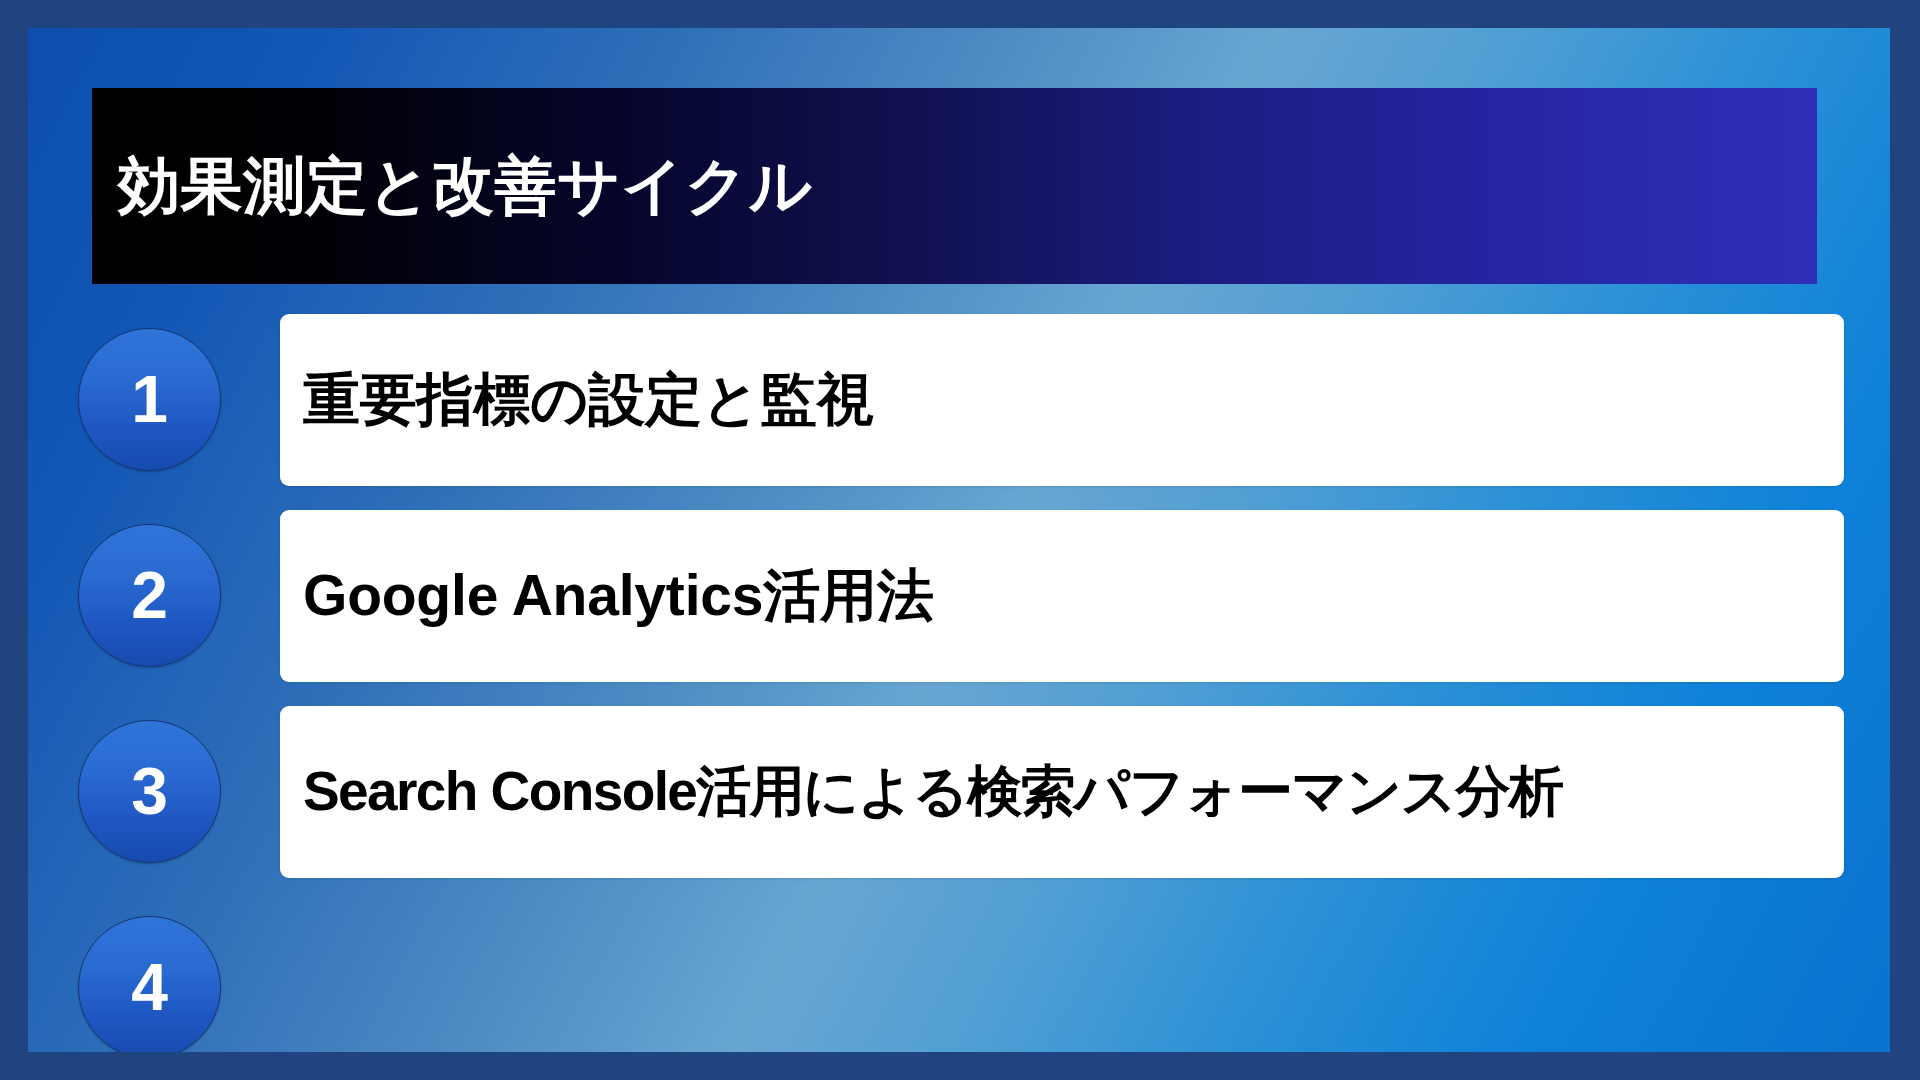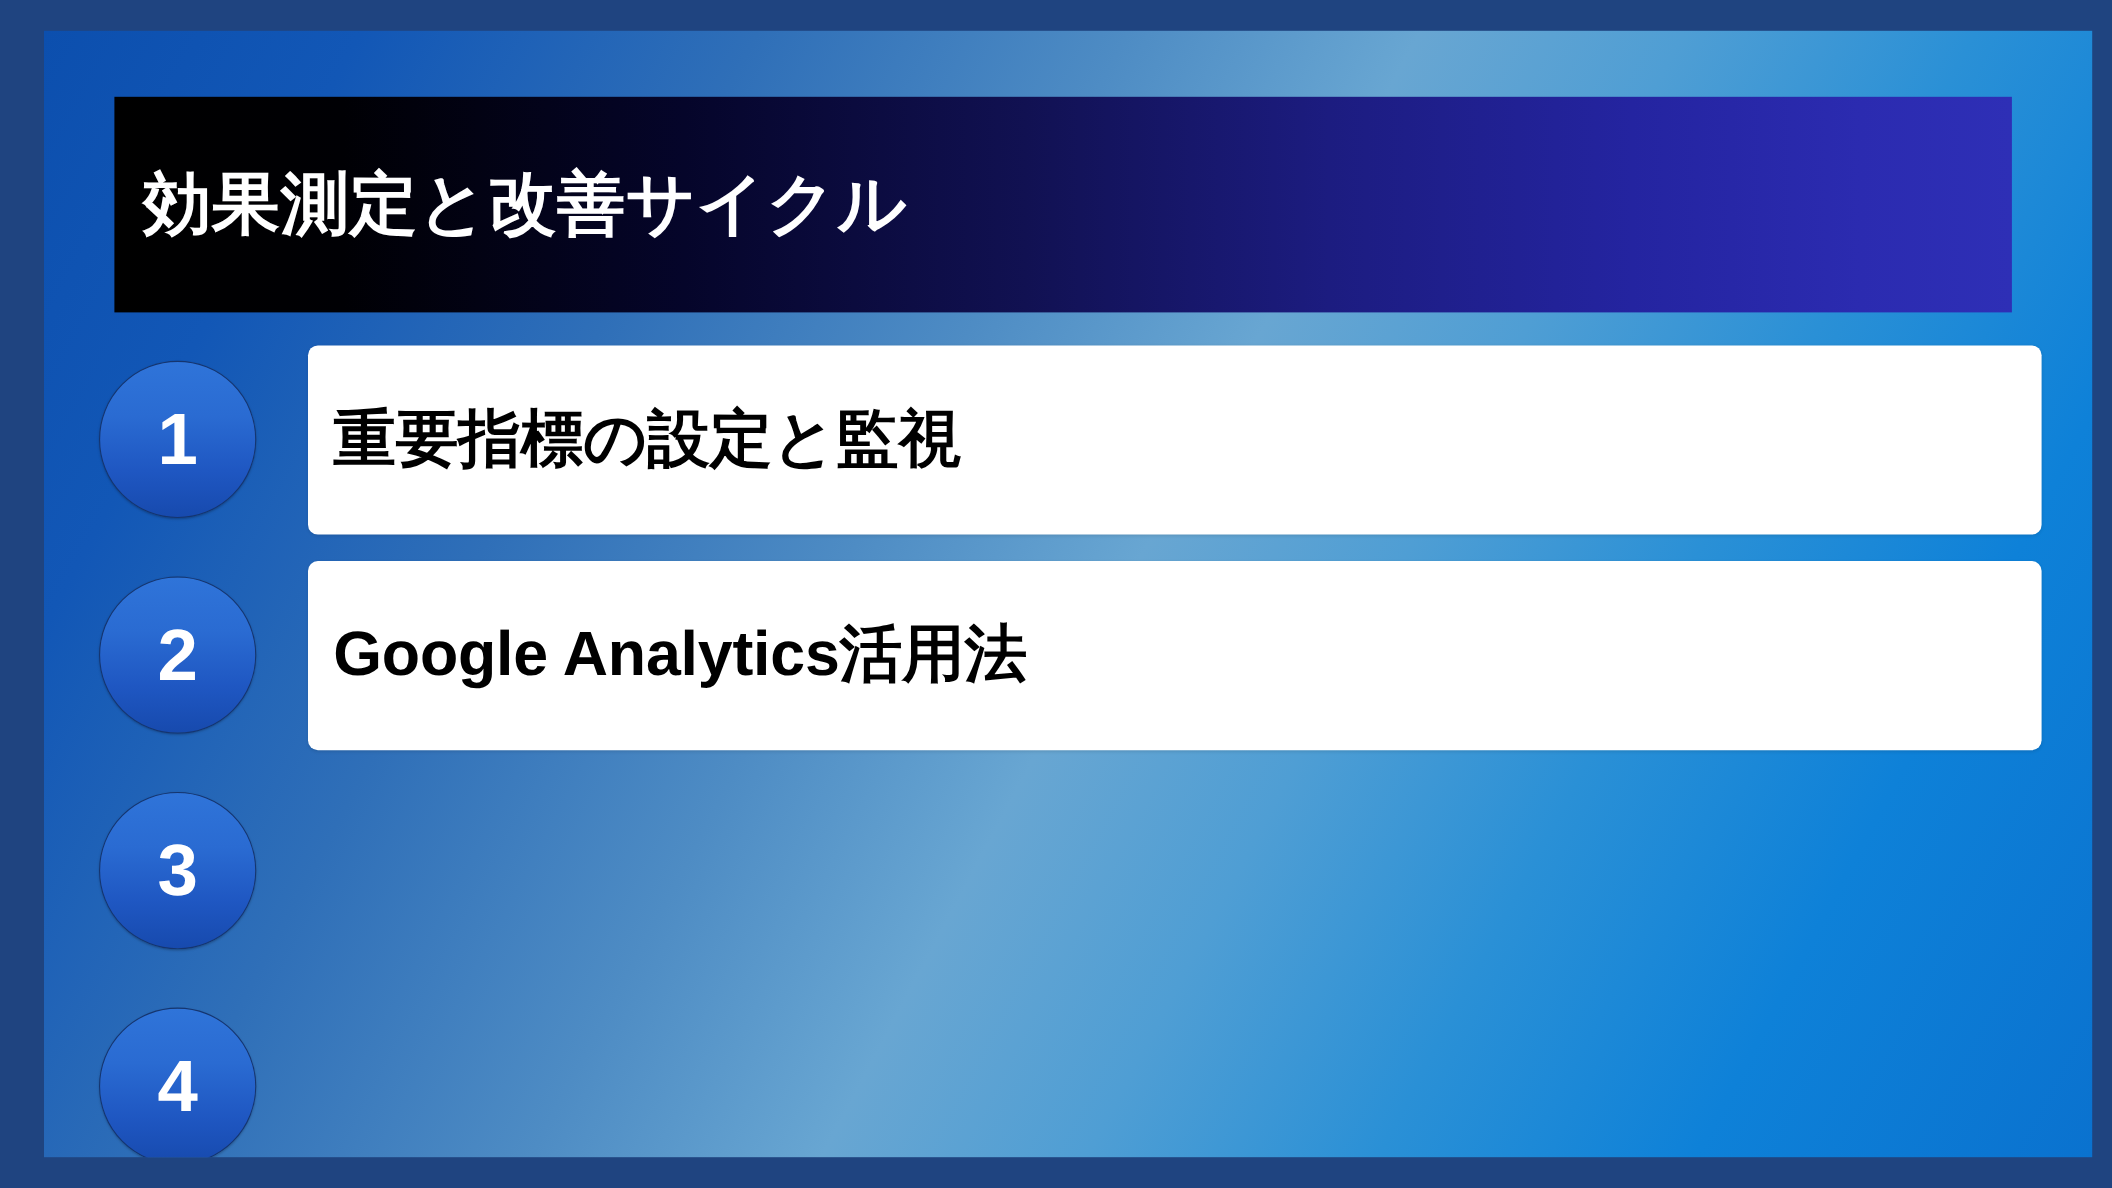--- a/index.html
+++ b/index.html
@@ -33,21 +33,20 @@
         #0c4fae 0%,
         #1257b6 12%,
         #2f6fb8 27%,
         #4e8cc4 41%,
         #68a6d2 52%,
         #4f9ed4 62%,
         #2a90d6 73%,
         #0e81d8 85%,
         #0a72cf 100%);
     overflow: hidden;
-    margin-left: 12px;
   }
 
   
   #title-bar {
     position: absolute;
     left: 64px;
     top: 60px;
     width: 1725px;
     height: 196px;
     background: linear-gradient(90deg,
@@ -104,21 +103,21 @@
   .badge-num {
     color: #ffffff;
     font-size: 66px;
     font-weight: 700;
     line-height: 1;
     margin-top: -2px;
   }
 
   .card {
     position: absolute;
-    left: 240px;
+    left: 252px;
     right: 46px;
     top: 0;
     height: 172px;
     background: #ffffff;
     border-radius: 9px;
     display: flex;
     align-items: center;
     box-shadow: 0 1px 3px rgba(0,0,0,0.10);
   }
   .card-text {
@@ -163,20 +162,23 @@
         </div>
         <div class="card">
           <span class="card-text">Google Analytics活用法</span>
         </div>
       </div>
 
       <div class="row">
         <div class="badge">
           <span class="badge-num">3</span>
         </div>
+        <div class="card">
+          <span class="card-text long">Search Console活用による検索パフォーマンス分析</span>
+        </div>
       </div>
 
       <div class="row">
         <div class="badge">
           <span class="badge-num">4</span>
         </div>
       </div>
 
     </div>
   </div>

